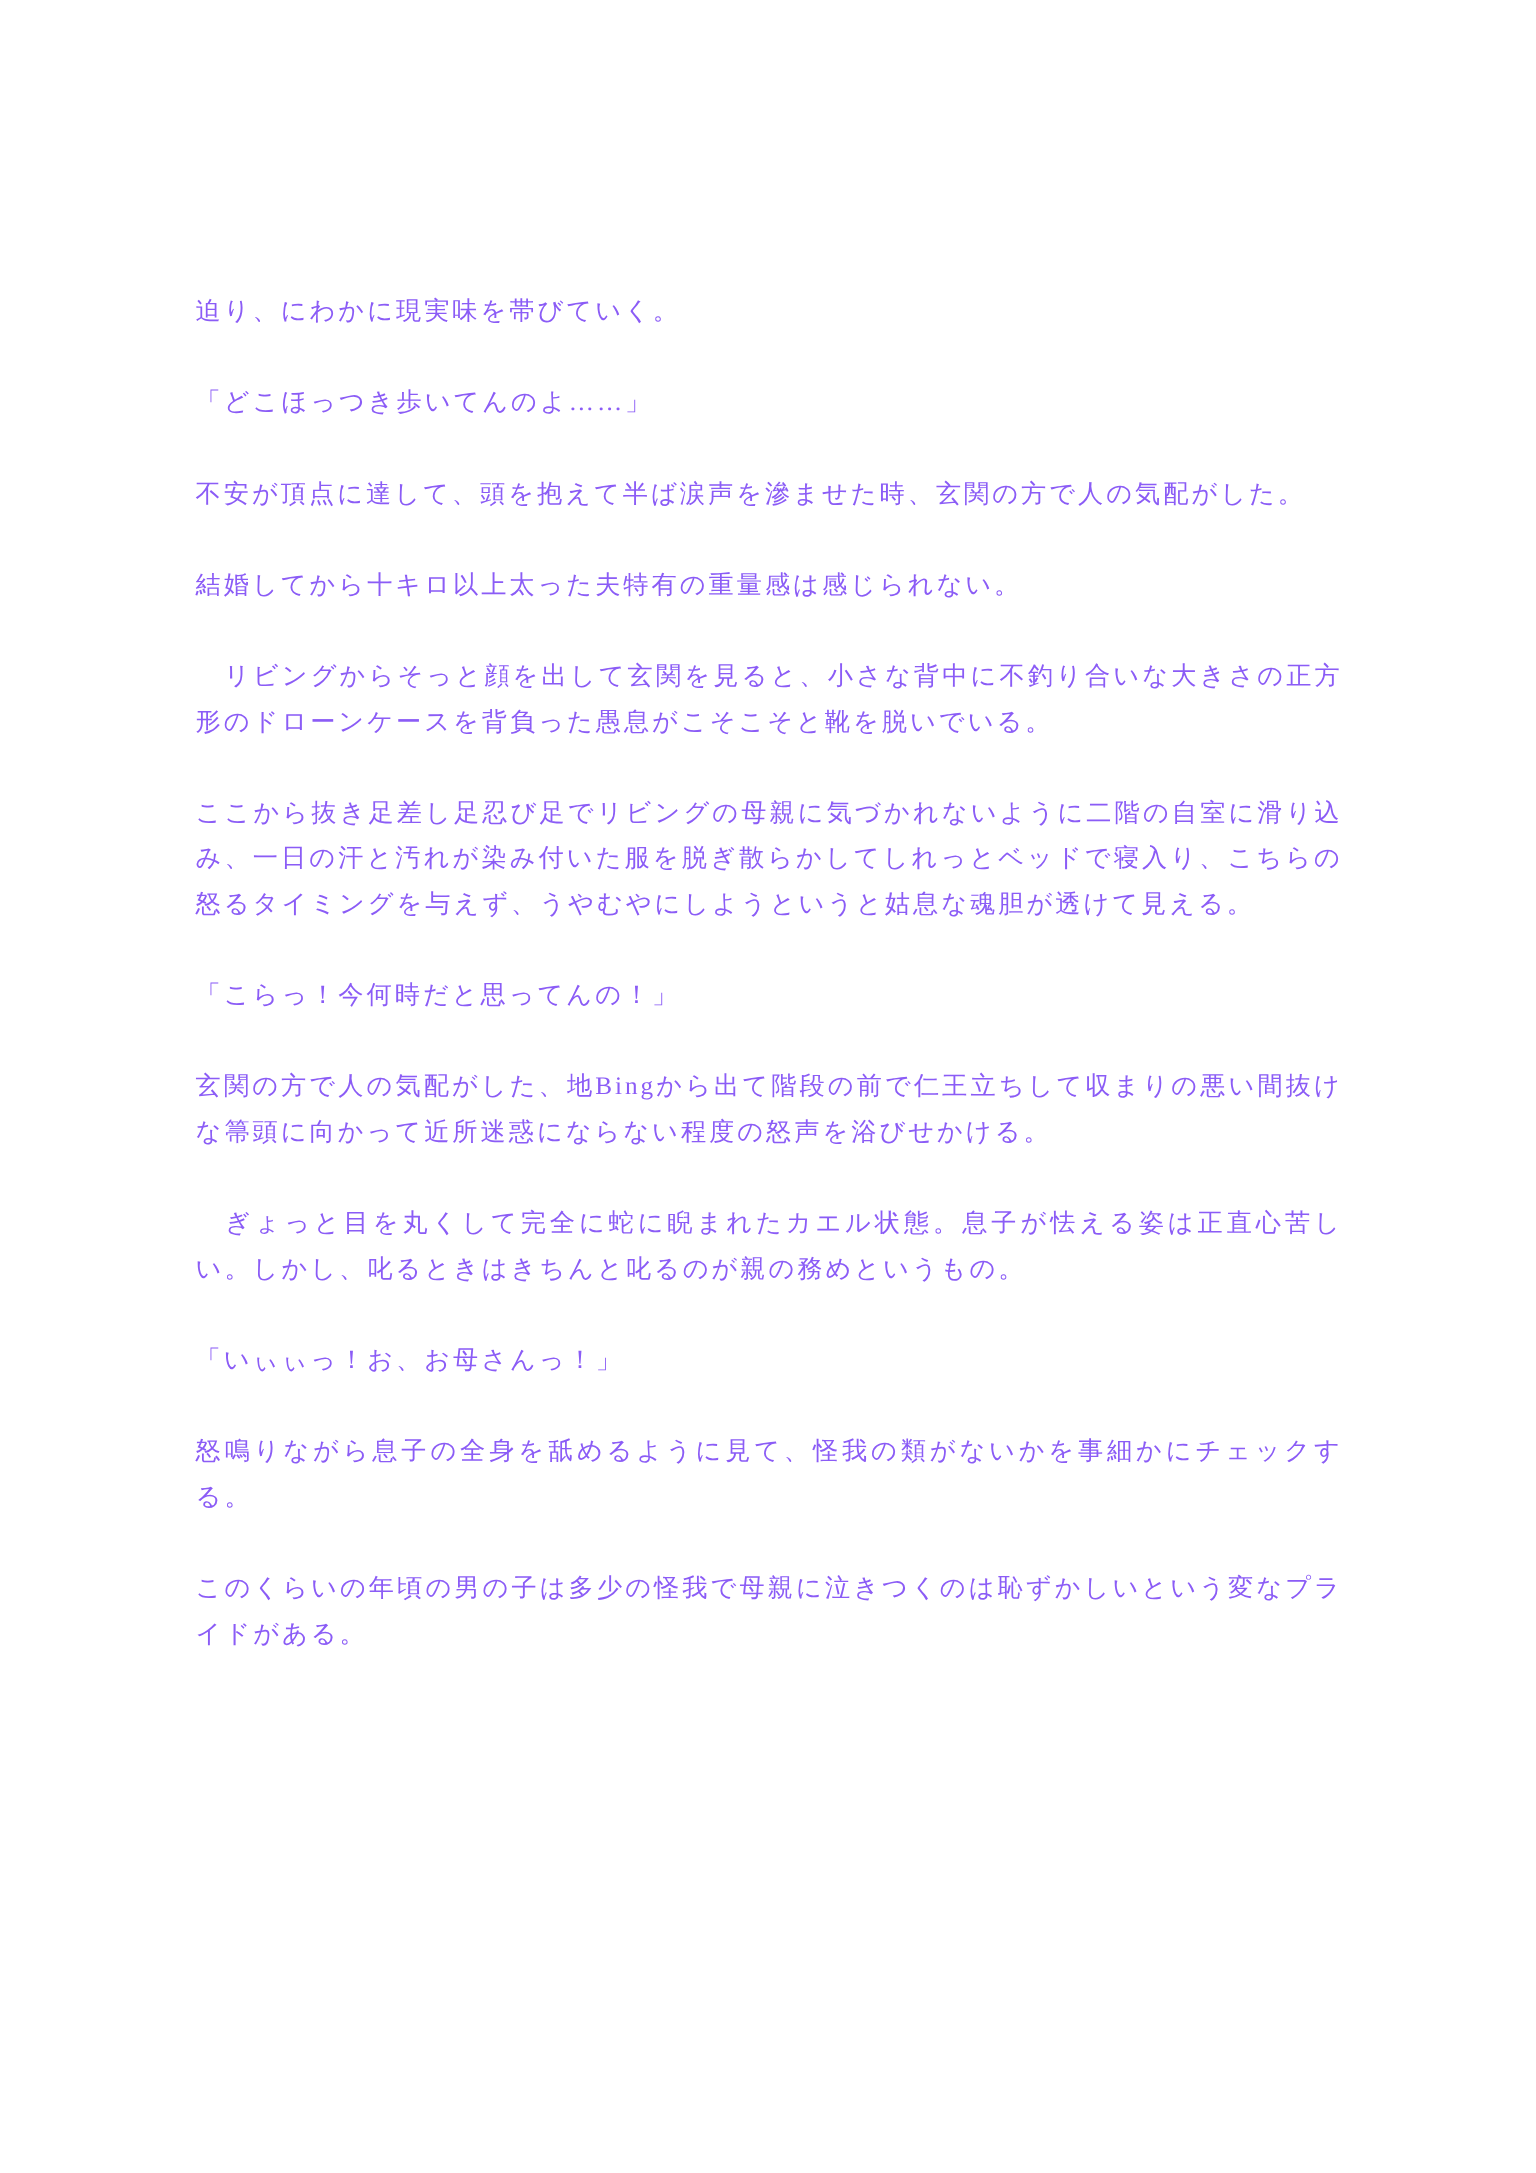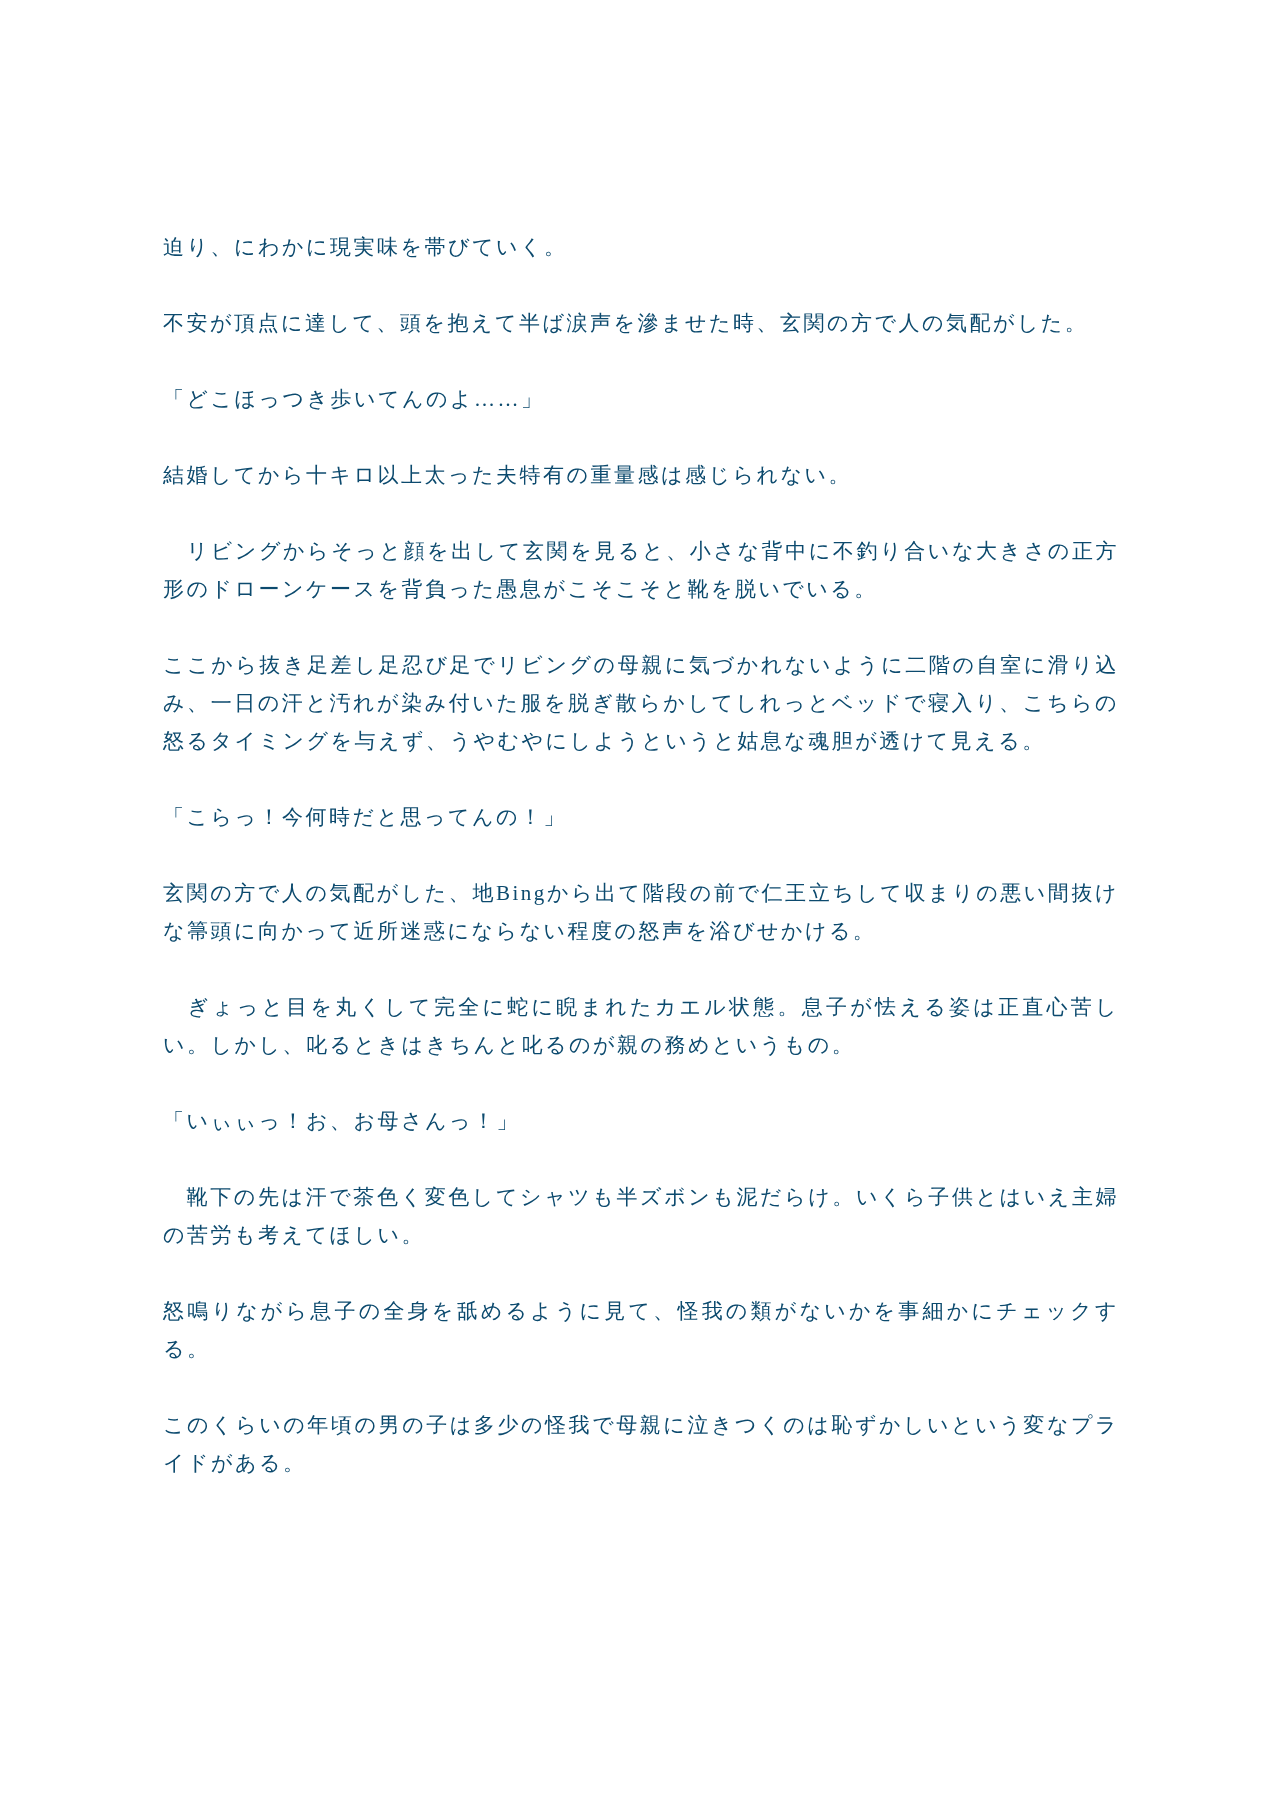--- a/index.html
+++ b/index.html
@@ -8,46 +8,45 @@
     background: #ffffff;
   }
   body {
     width: 1280px;
     height: 1811px;
     position: relative;
     font-family: "Liberation Serif", "DejaVu Serif", serif;
   }
   .page {
     position: absolute;
-    top: 228px;
+    top: 240px;
     left: 163px;
     width: 956px;
-    color: #0c4a6e;
+    color: #8b5cf6;
   }
   .para {
     margin: 0 0 38px 0;
     font-size: 21px;
     line-height: 38px;
     letter-spacing: 2.5px;
     text-align: justify;
     text-justify: inter-character;
     word-break: break-all;
     overflow-wrap: break-word;
   }
 </style>
 </head>
 <body>
 
 <div class="page">
   <p class="para">迫り、にわかに現実味を帯びていく。</p>
+  <p class="para">「どこほっつき歩いてんのよ……」</p>
   <p class="para">不安が頂点に達して、頭を抱えて半ば涙声を滲ませた時、玄関の方で人の気配がした。</p>
-  <p class="para">「どこほっつき歩いてんのよ……」</p>
   <p class="para">結婚してから十キロ以上太った夫特有の重量感は感じられない。</p>
   <p class="para">　リビングからそっと顔を出して玄関を見ると、小さな背中に不釣り合いな大きさの正方形のドローンケースを背負った愚息がこそこそと靴を脱いでいる。</p>
   <p class="para">ここから抜き足差し足忍び足でリビングの母親に気づかれないように二階の自室に滑り込み、一日の汗と汚れが染み付いた服を脱ぎ散らかしてしれっとベッドで寝入り、こちらの怒るタイミングを与えず、うやむやにしようというと姑息な魂胆が透けて見える。</p>
   <p class="para">「こらっ！今何時だと思ってんの！」</p>
   <p class="para">玄関の方で人の気配がした、地Bingから出て階段の前で仁王立ちして収まりの悪い間抜けな箒頭に向かって近所迷惑にならない程度の怒声を浴びせかける。</p>
   <p class="para">　ぎょっと目を丸くして完全に蛇に睨まれたカエル状態。息子が怯える姿は正直心苦しい。しかし、叱るときはきちんと叱るのが親の務めというもの。</p>
   <p class="para">「いぃぃっ！お、お母さんっ！」</p>
-  <p class="para">　靴下の先は汗で茶色く変色してシャツも半ズボンも泥だらけ。いくら子供とはいえ主婦の苦労も考えてほしい。</p>
   <p class="para">怒鳴りながら息子の全身を舐めるように見て、怪我の類がないかを事細かにチェックする。</p>
   <p class="para">このくらいの年頃の男の子は多少の怪我で母親に泣きつくのは恥ずかしいという変なプライドがある。</p>
 </div>
 
 </body></html>

